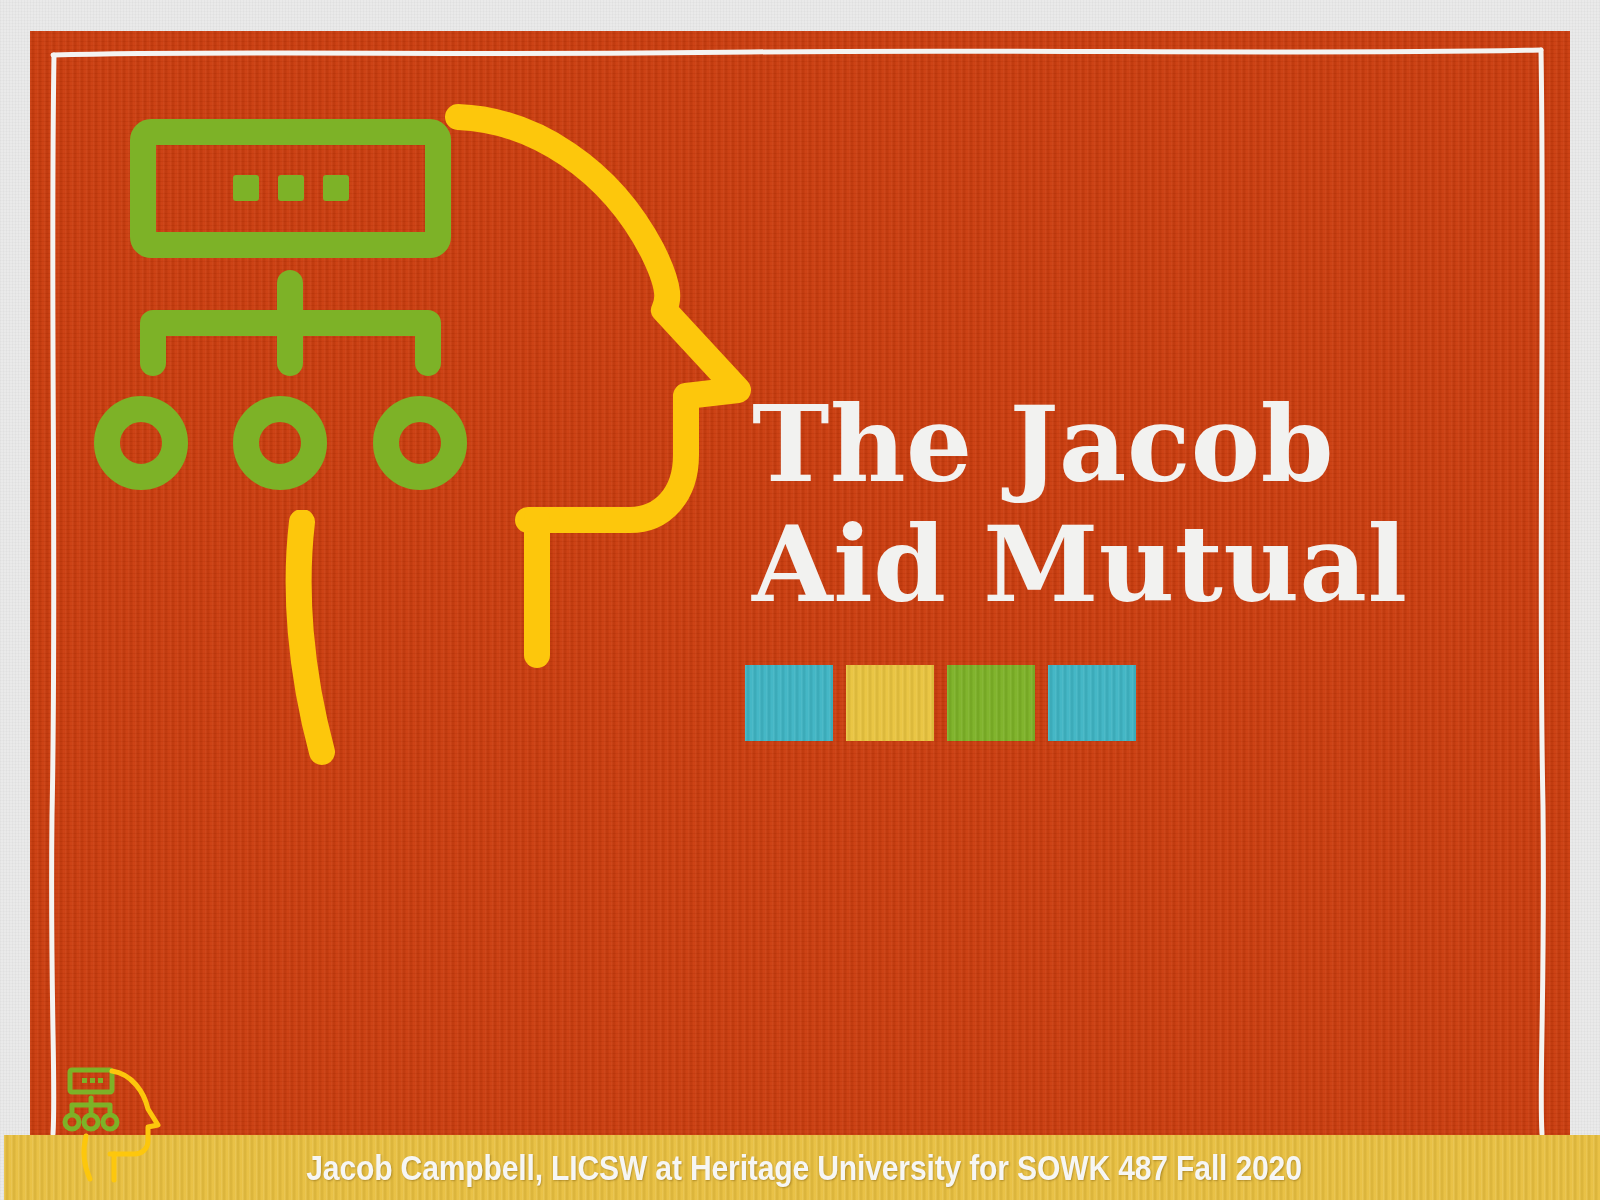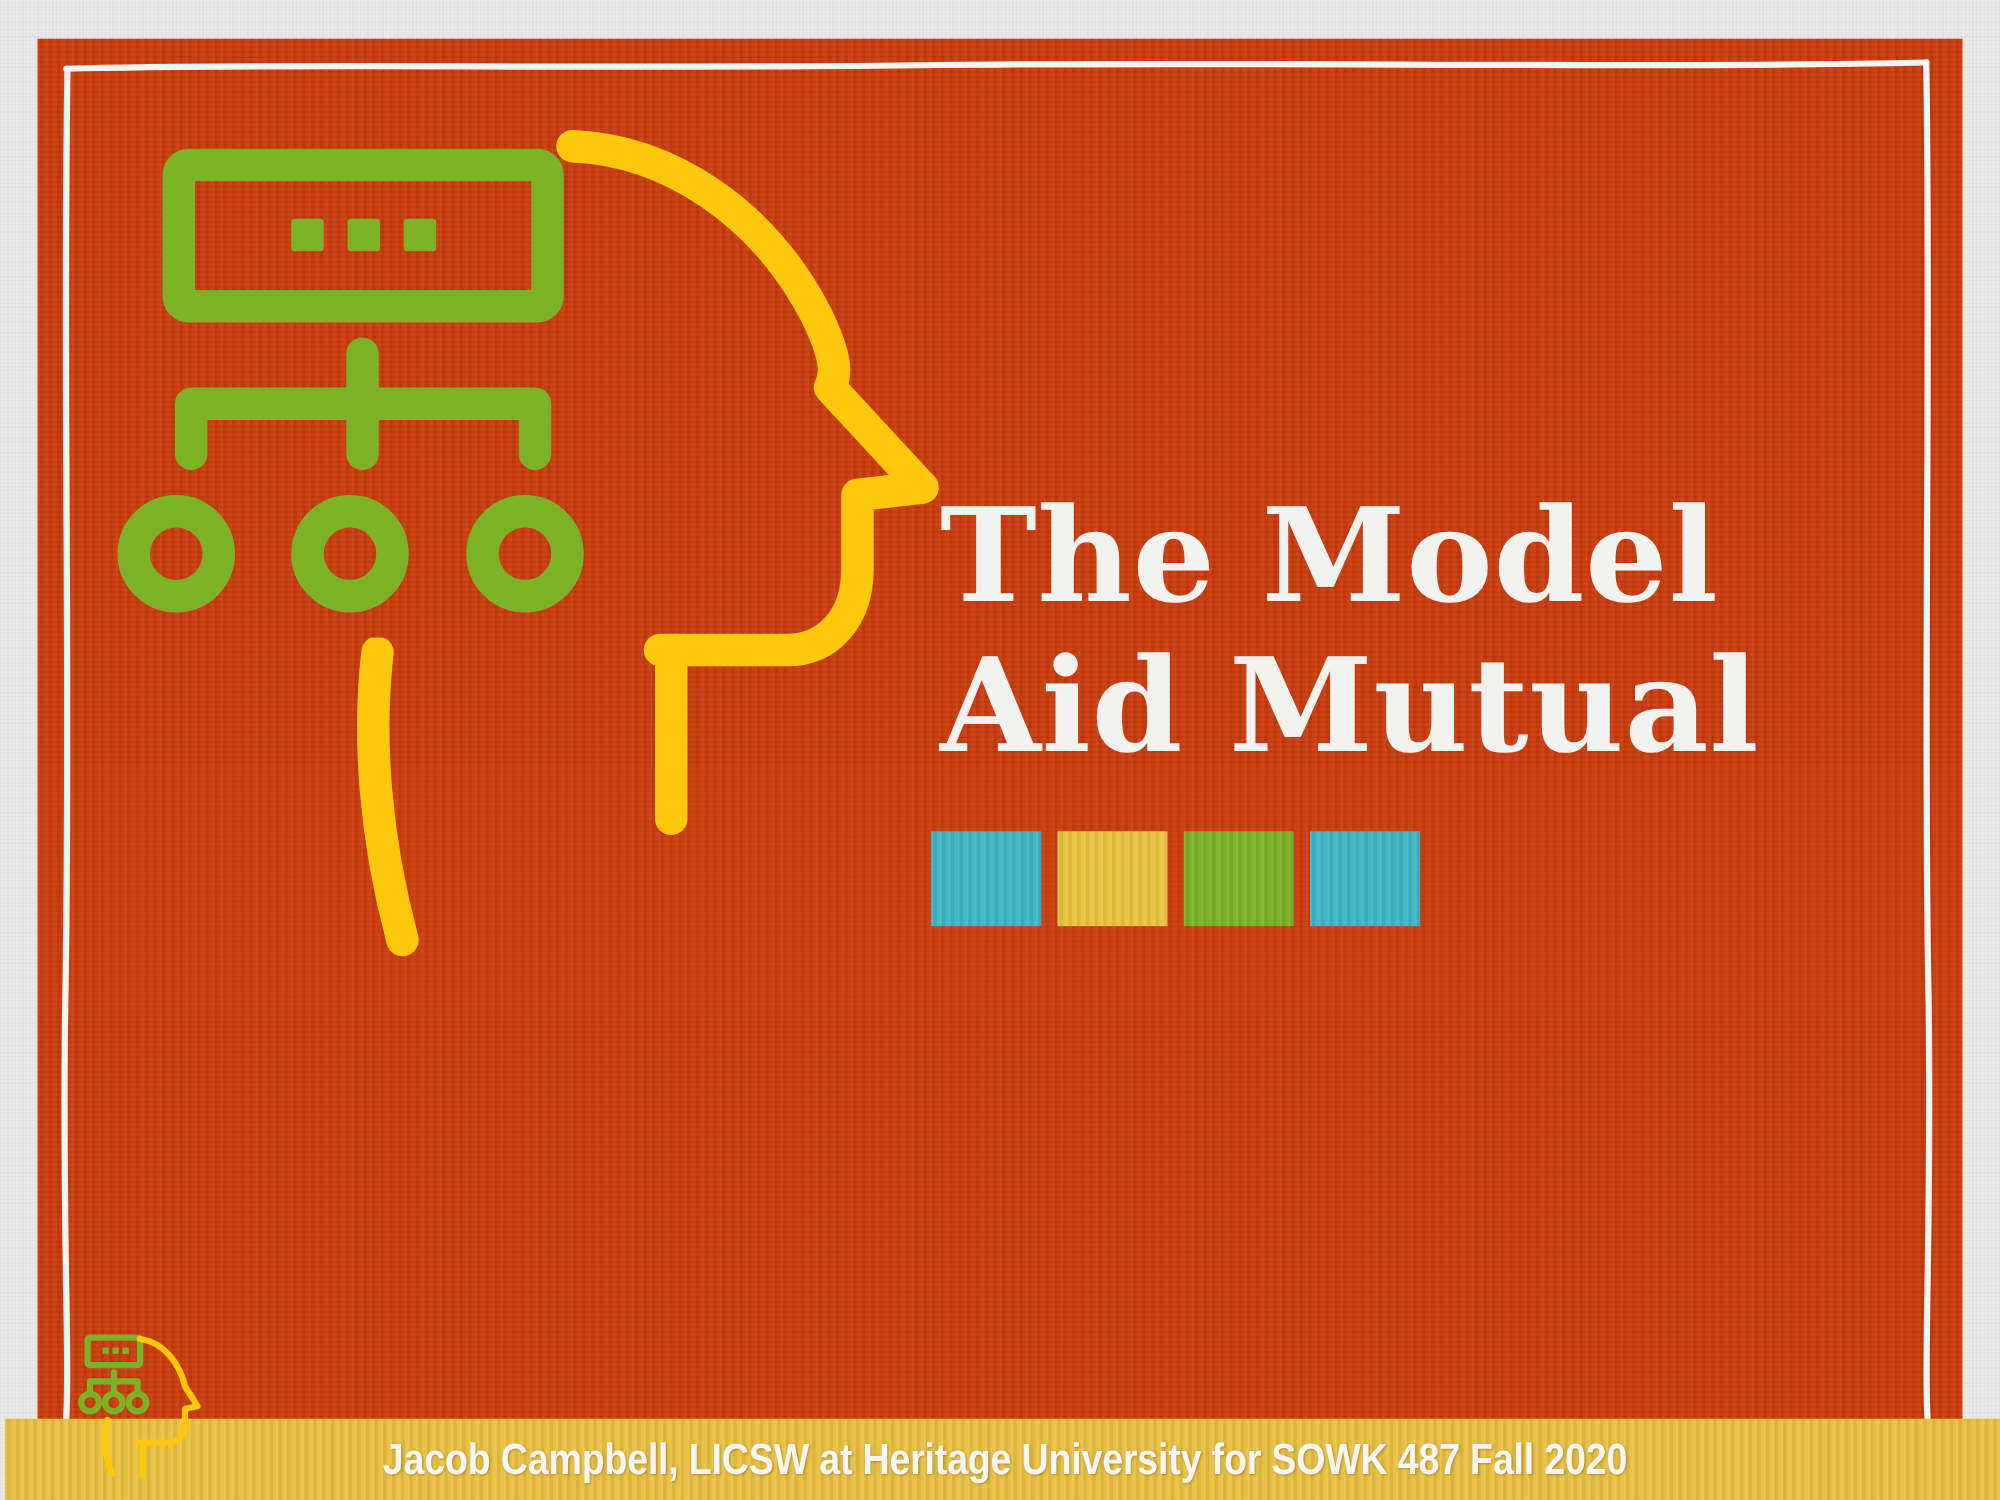--- a/index.html
+++ b/index.html
@@ -244,21 +244,21 @@
     </svg>
   </div>
 
   <div style="position:absolute;left:280px;top:510px;width:80px;height:260px;z-index:2;">
     <svg width="80" height="260" viewBox="0 0 80 260" xmlns="http://www.w3.org/2000/svg">
       <path d="M22 12 C 14 80, 20 160, 42 242" stroke="#fdc70c" stroke-width="26" fill="none" stroke-linecap="round"></path>
     </svg>
   </div>
 
   <div class="title-block">
-    <div class="title-line">The Model</div>
+    <div class="title-line">The Jacob</div>
     <div class="title-line">Aid Mutual</div>
   </div>
 
   <div class="swatch-row">
     <div class="swatch" style="background:#3fb5c4"></div>
     <div class="swatch" style="background:#e9c43f"></div>
     <div class="swatch" style="background:#7db227"></div>
     <div class="swatch" style="background:#3fb5c4"></div>
   </div>
 

